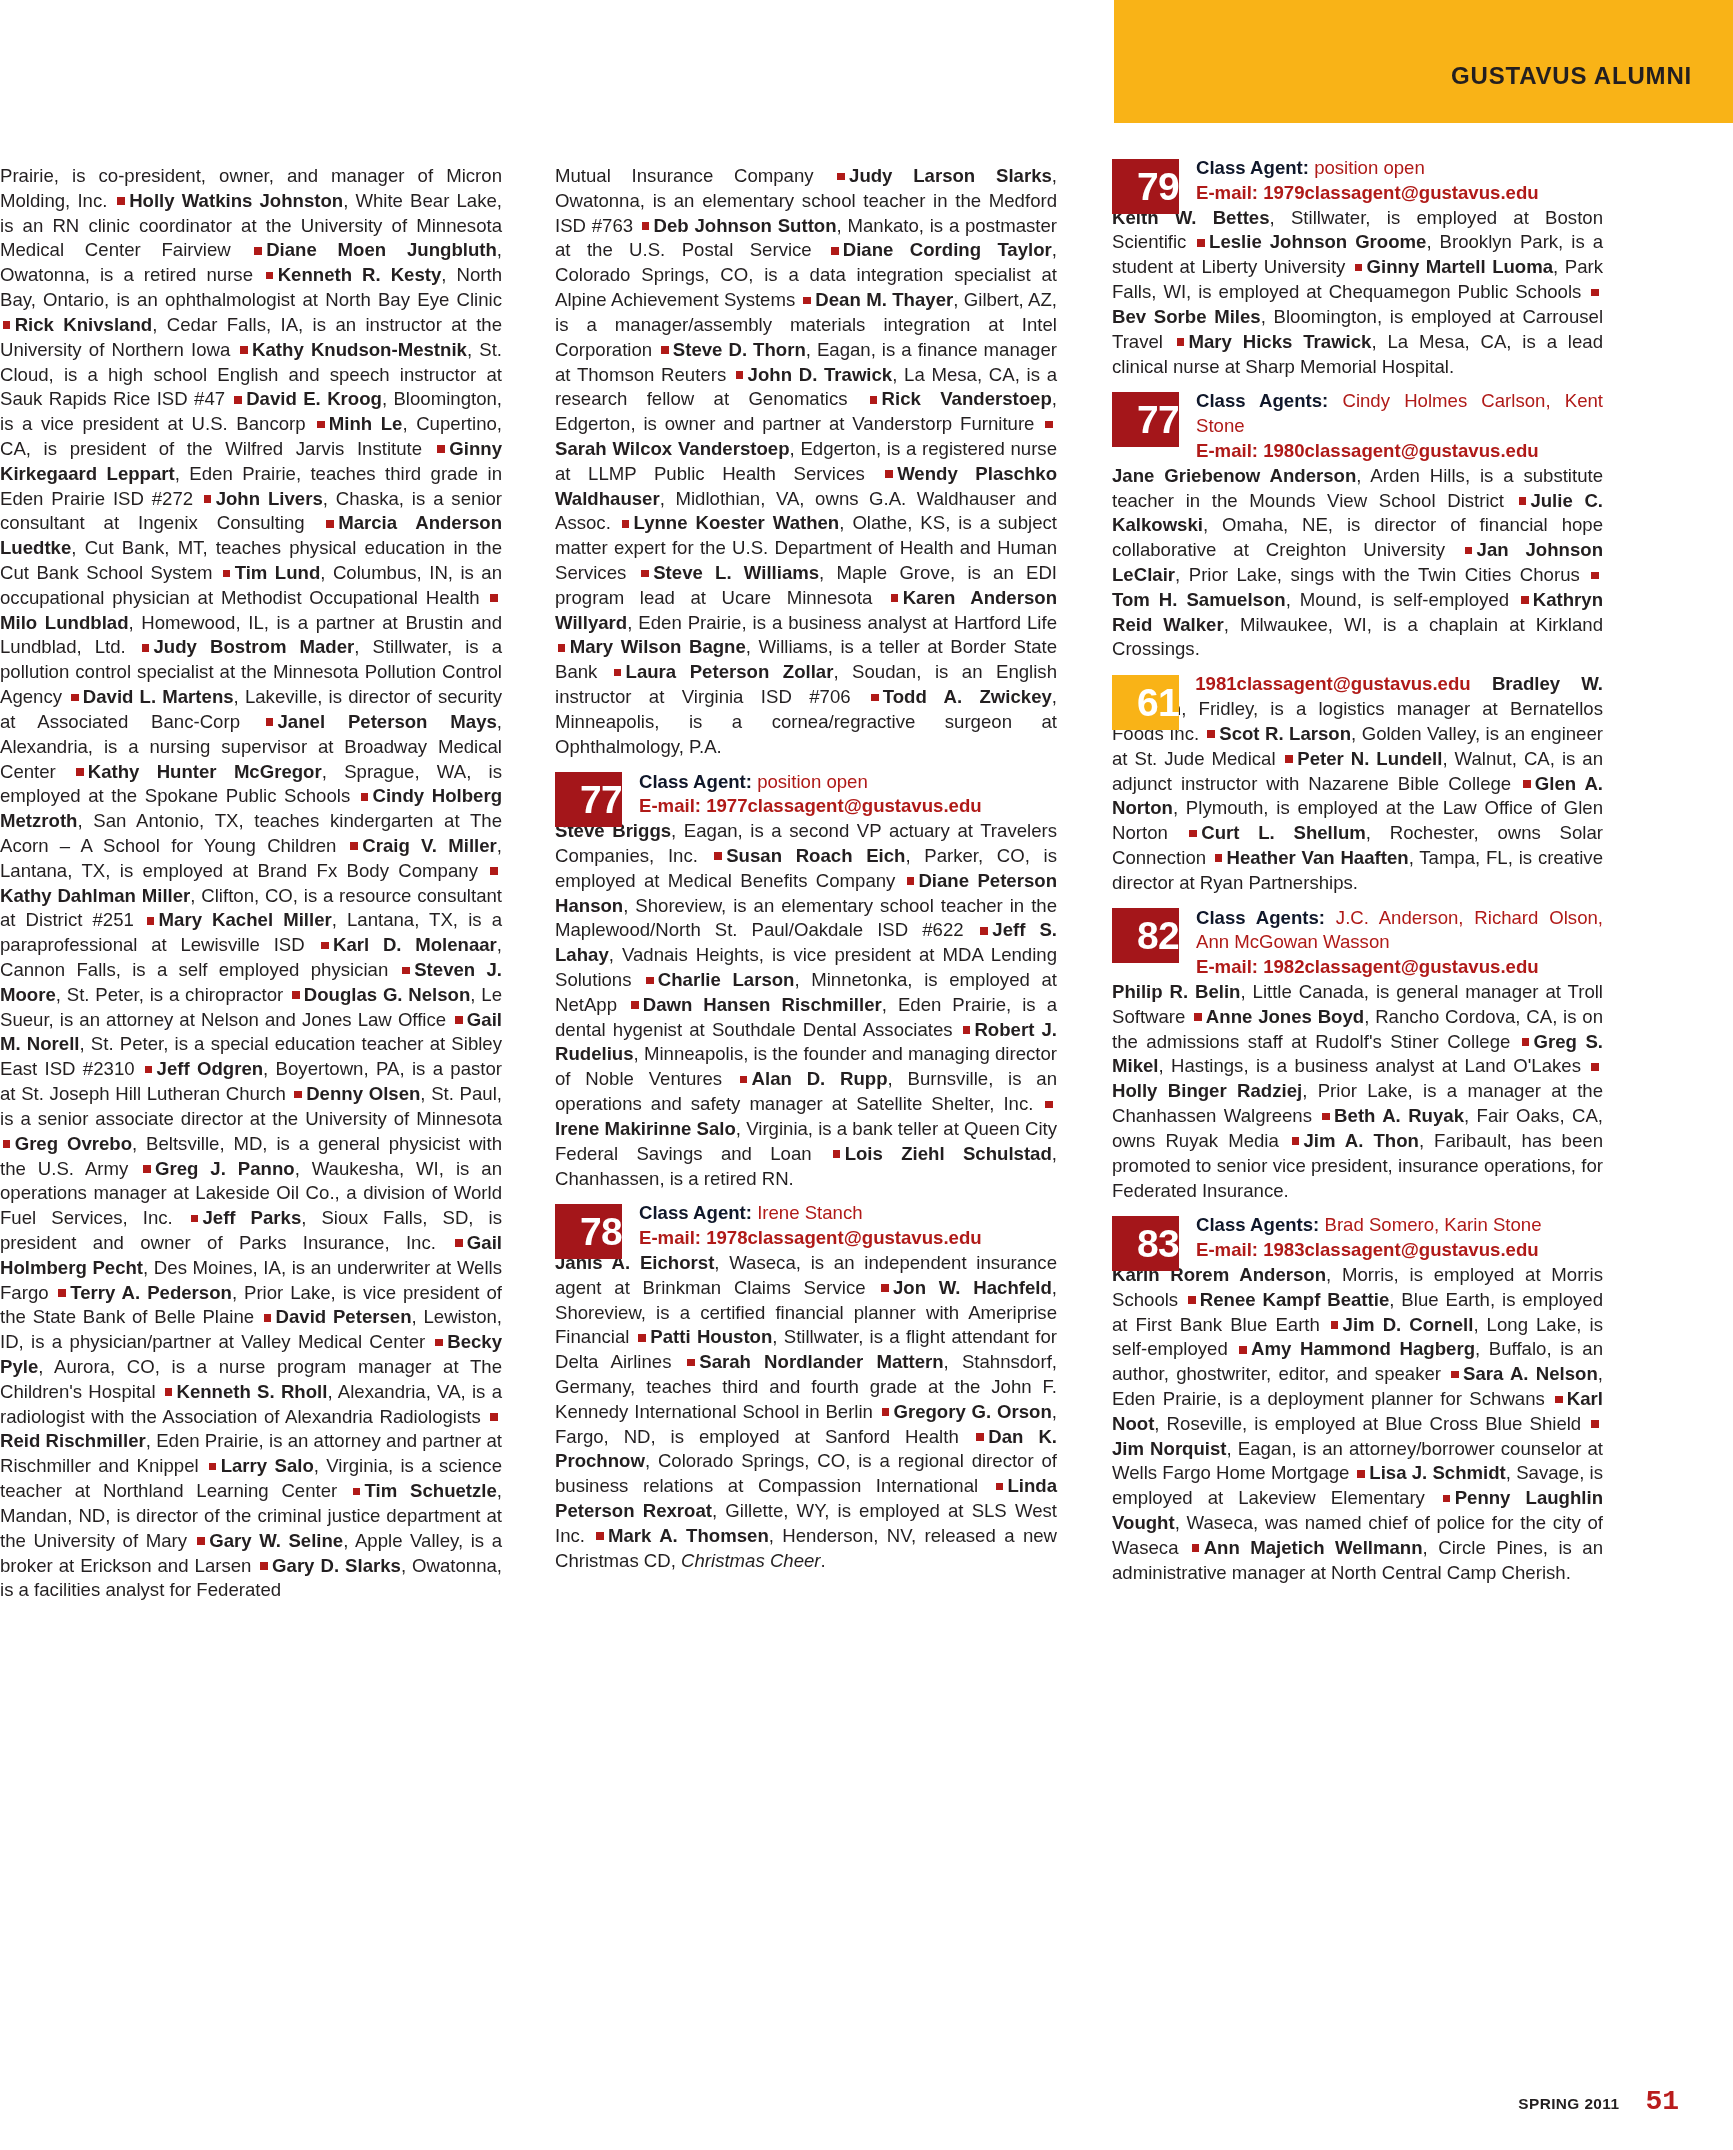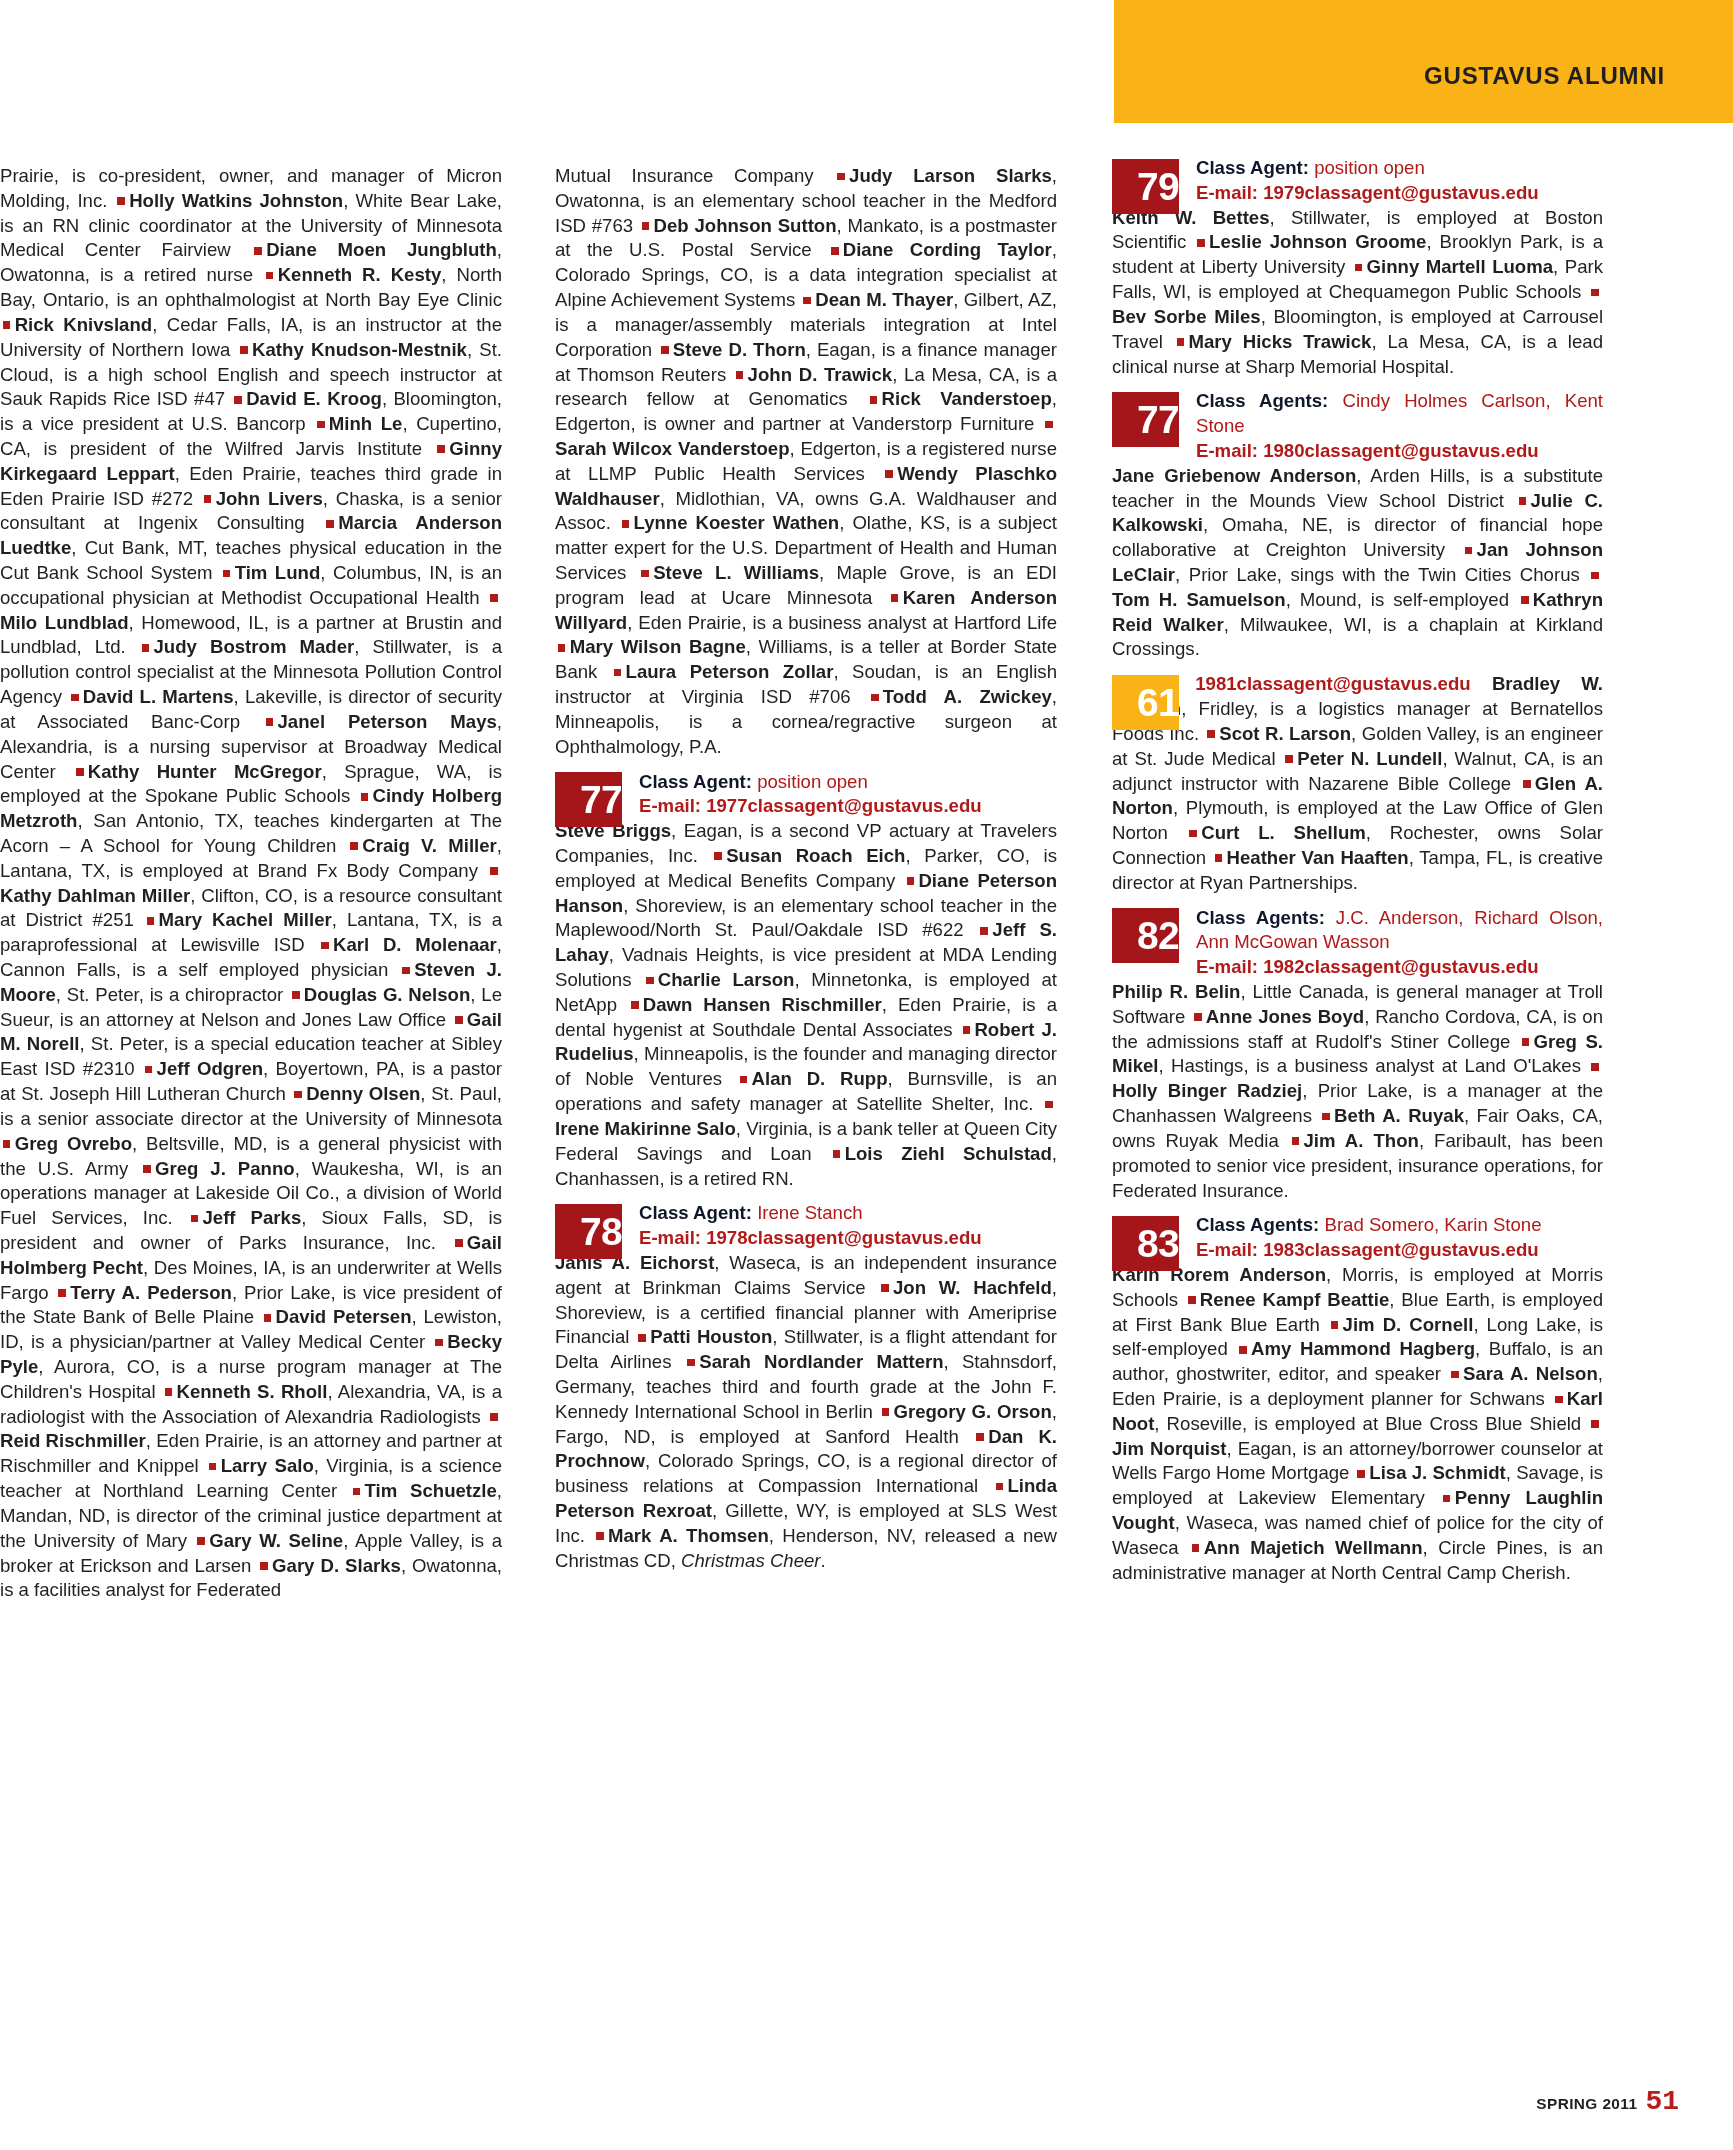--- a/index.html
+++ b/index.html
@@ -23,21 +23,21 @@
   .header-bar {
     position: absolute;
     top: 0;
     left: 1114px;
     width: 619px;
     height: 123px;
     background: #f9b317;
   }
   .header-title {
     position: absolute;
-    right: 68px;
+    right: 41px;
     top: 62px;
     font-size: 24px;
     font-weight: bold;
     letter-spacing: 0.8px;
     color: #231f20;
   }
   
   .columns {
     position: absolute;
     top: 156px;
@@ -117,21 +117,21 @@
   .indent-head {
     padding-left: 84px;
   }
   
   .footer {
     position: absolute;
     right: 55px;
     bottom: 34px;
     display: flex;
     align-items: baseline;
-    gap: 8px;
+    gap: 26px;
     margin-top: 40px;
   }
   .footer-issue {
     font-size: 15.4px;
     font-weight: bold;
     letter-spacing: 0.4px;
     color: #231f20;
   }
   .footer-page {
     font-size: 28px;

